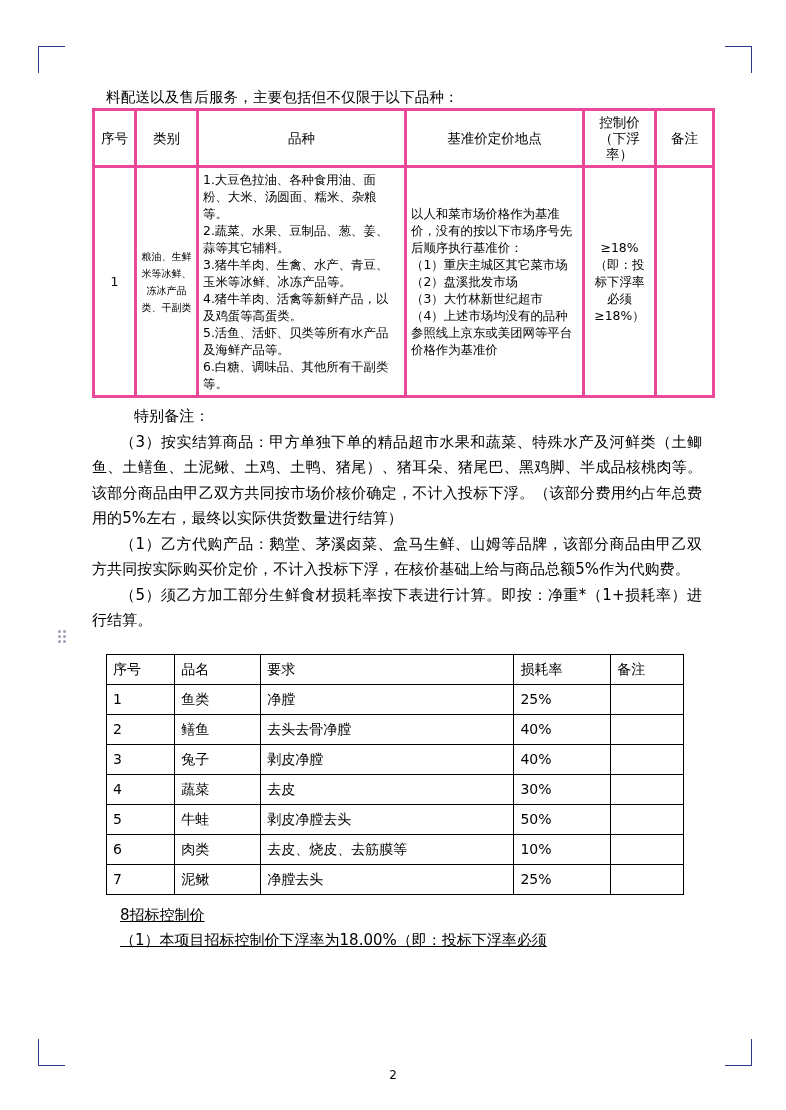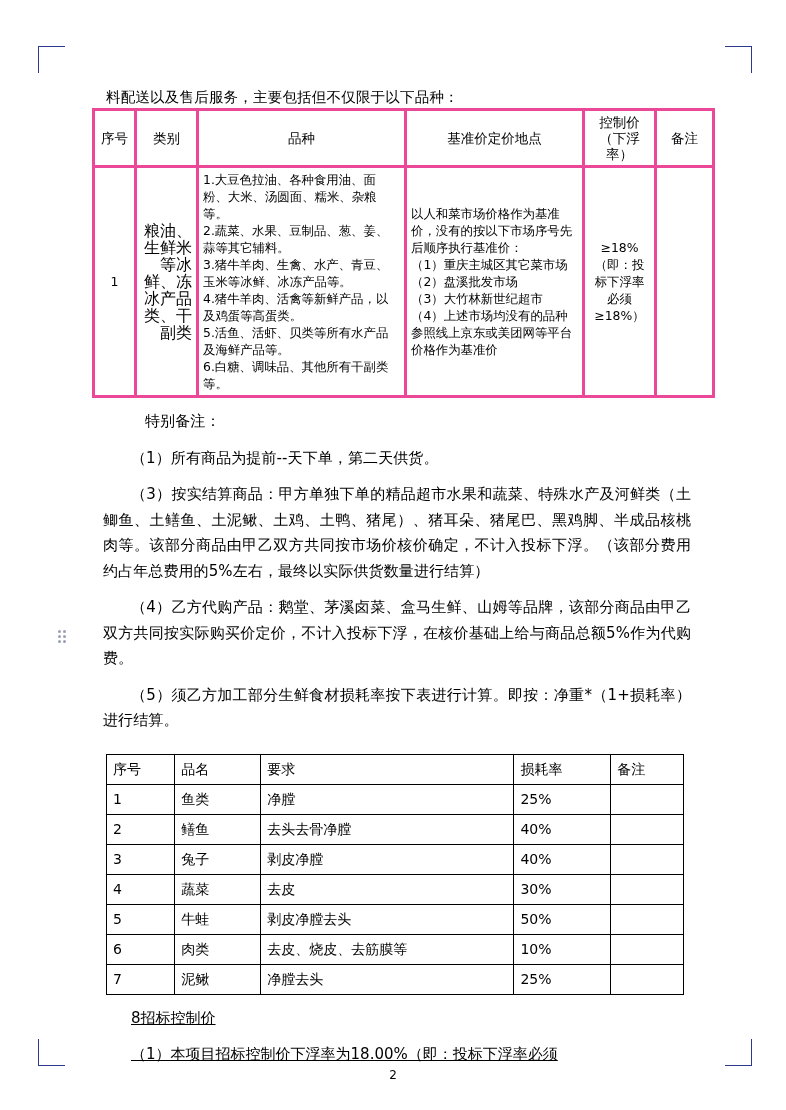--- a/index.html
+++ b/index.html
@@ -88,36 +88,36 @@
     font-size: 12.4px;
     line-height: 17.6px;
     vertical-align: top;
     padding-top: 62px;
     text-align: center;
   }
   .hdr .ctrl-head {
     line-height: 16px;
   }
   .cat-cell {
-    font-size: 16px;
+    font-size: 10px;
     line-height: 17px;
-    text-align: right;
+    text-align: center;
     vertical-align: middle;
     padding-left: 2px;
   }
 
   
   .para-block {
     margin-top: 6px;
     font-size: 15px;
     line-height: 25.5px;
     letter-spacing: 0.1px;
   }
   .para {
-    margin: 11px;
+    margin: 0;
     text-align: justify;
     text-justify: inter-ideograph;
   }
   .indent1 { text-indent: 28px; }
   .indent-title { text-indent: 42px; }
 
   
   .table2-wrap {
     margin-top: 20px;
     margin-left: 14px;
@@ -234,23 +234,22 @@
 （4）上述市场均没有的品种参照线上京东或美团网等平台价格作为基准价</td>
           <td class="ctrl-cell" style="white-space:pre-line">≥18%
 （即：投标下浮率必须≥18%）</td>
           <td></td>
         </tr>
       </tbody>
     </table>
 
     <div class="para-block">
       <p class="para indent-title">特别备注：</p>
-      <p class="para indent1">（1）所有商品为提前--天下单，第二天供货。</p>
       <p class="para indent1">（3）按实结算商品：甲方单独下单的精品超市水果和蔬菜、特殊水产及河鲜类（土鲫鱼、土鳝鱼、土泥鳅、土鸡、土鸭、猪尾）、猪耳朵、猪尾巴、黑鸡脚、半成品核桃肉等。该部分商品由甲乙双方共同按市场价核价确定，不计入投标下浮。（该部分费用约占年总费用的5%左右，最终以实际供货数量进行结算）</p>
-      <p class="para indent1">（4）乙方代购产品：鹅堂、茅溪卤菜、盒马生鲜、山姆等品牌，该部分商品由甲乙双方共同按实际购买价定价，不计入投标下浮，在核价基础上给与商品总额5%作为代购费。</p>
+      <p class="para indent1">（1）乙方代购产品：鹅堂、茅溪卤菜、盒马生鲜、山姆等品牌，该部分商品由甲乙双方共同按实际购买价定价，不计入投标下浮，在核价基础上给与商品总额5%作为代购费。</p>
       <p class="para indent1">（5）须乙方加工部分生鲜食材损耗率按下表进行计算。即按：净重*（1+损耗率）进行结算。</p>
     </div>
 
     <div class="table2-wrap">
       <table class="loss-table">
         <colgroup>
           <col style="width:62px">
           <col style="width:78px">
           <col style="width:230px">
           <col style="width:88px">

